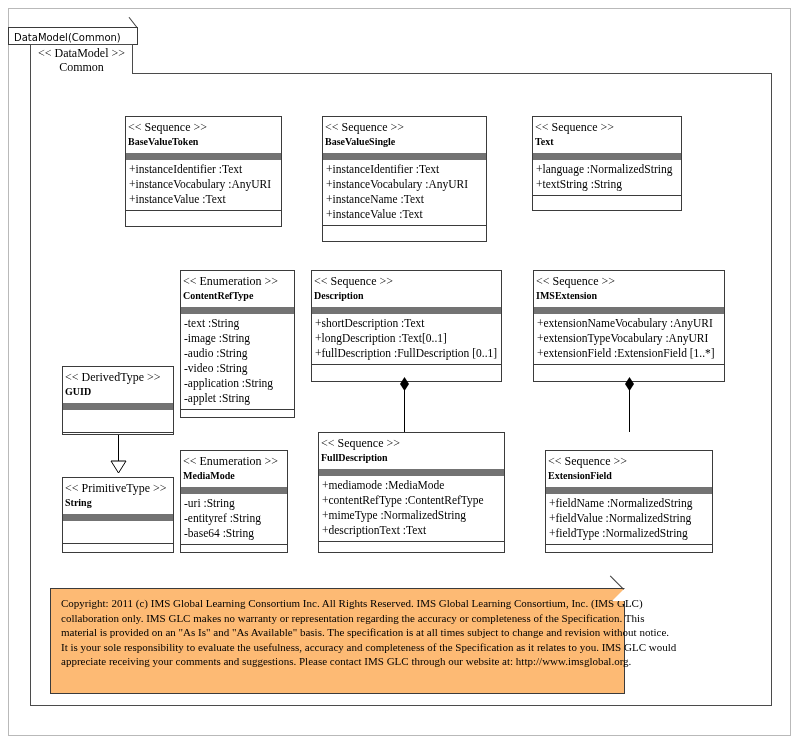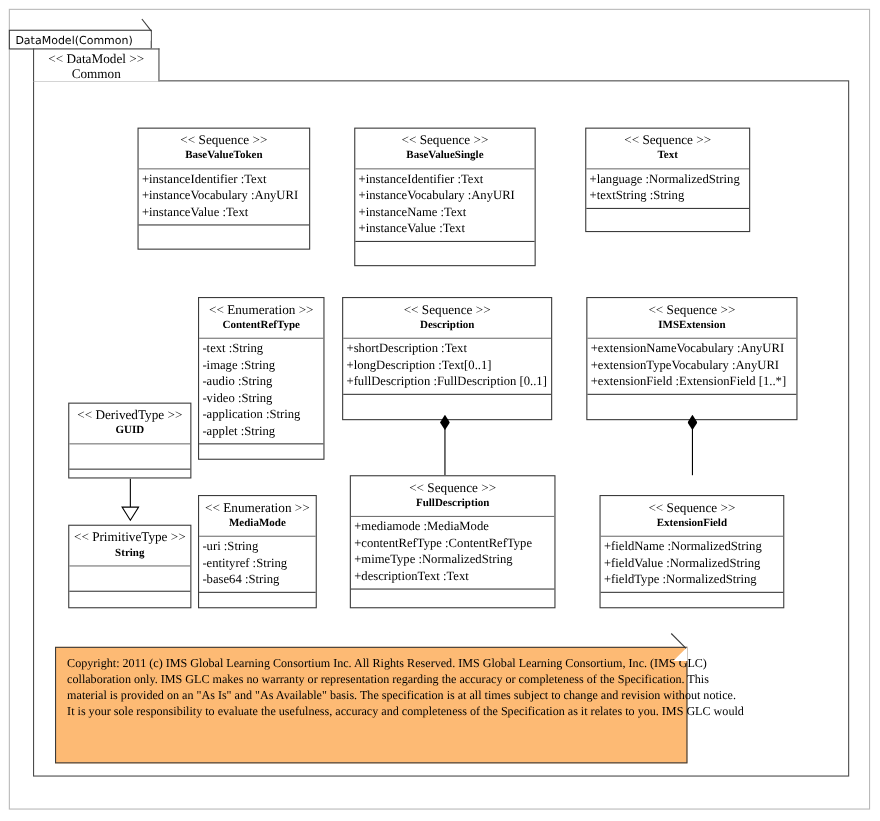--- a/index.html
+++ b/index.html
@@ -73,21 +73,21 @@
     width: 742px;
     height: 633px;
     border: 1px solid #4b4b4b;
     box-sizing: border-box;
     background: #ffffff;
   }
   .package-tab {
     position: absolute;
     left: 30px;
     top: 44px;
-    width: 115px;
+    width: 103px;
     height: 30px;
     border: 1px solid #4b4b4b;
     border-bottom: none;
     box-sizing: border-box;
     background: #ffffff;
     text-align: center;
     padding-top: 1px;
   }
   .package-tab .st {
     font-size: 12px;
@@ -103,22 +103,22 @@
 
   
   .umlbox {
     position: absolute;
     border: 1px solid #3b3b3b;
     background: #ffffff;
     box-sizing: border-box;
     z-index: 5;
   }
   .umlbox .head {
-    border-bottom: 1px solid #737373;
-    text-align: center;
+    border-bottom: 7px solid #737373;
+    text-align: left;
     padding: 3px 2px 4px 2px;
   }
   .umlbox .stereo {
     font-size: 12px;
     line-height: 14px;
     color: #000;
     white-space: nowrap;
   }
   .umlbox .cname {
     font-size: 10px;
@@ -374,15 +374,16 @@
     <div class="ops"></div>
   </div>
 
   <div class="note">
     <span class="fold"></span>
     <span class="fold-line"></span>
     <p>Copyright: 2011 (c) IMS Global Learning Consortium Inc.  All Rights Reserved.  IMS Global Learning Consortium, Inc. (IMS GLC)</p>
     <p>collaboration only.  IMS GLC makes no warranty or representation regarding the accuracy or completeness of the Specification.  This</p>
     <p>material is provided on an "As Is" and "As Available" basis.  The specification is at all times subject to change and revision without notice.</p>
     <p>It is your sole responsibility to evaluate the usefulness, accuracy and completeness of the Specification as it relates to you.  IMS GLC would</p>
+    <p>appreciate receiving your comments and suggestions.  Please contact IMS GLC through our website at: http://www.imsglobal.org.</p>
   </div>
 
 </div>
 
 </body></html>

